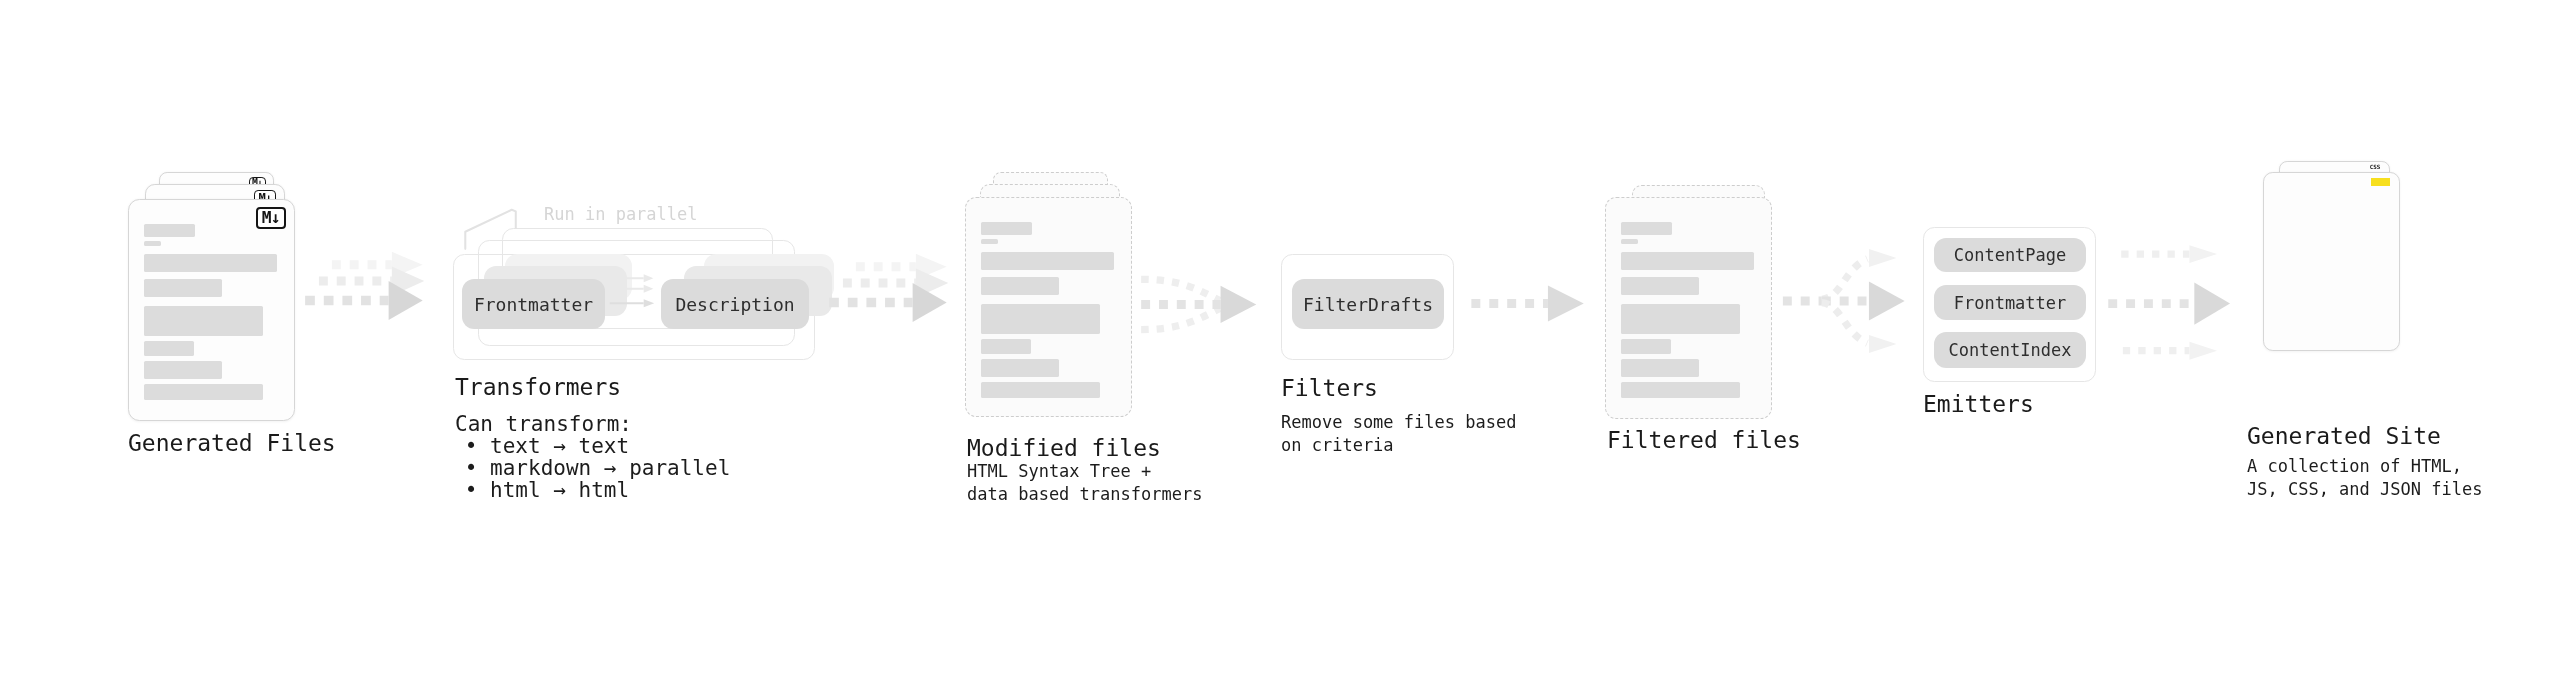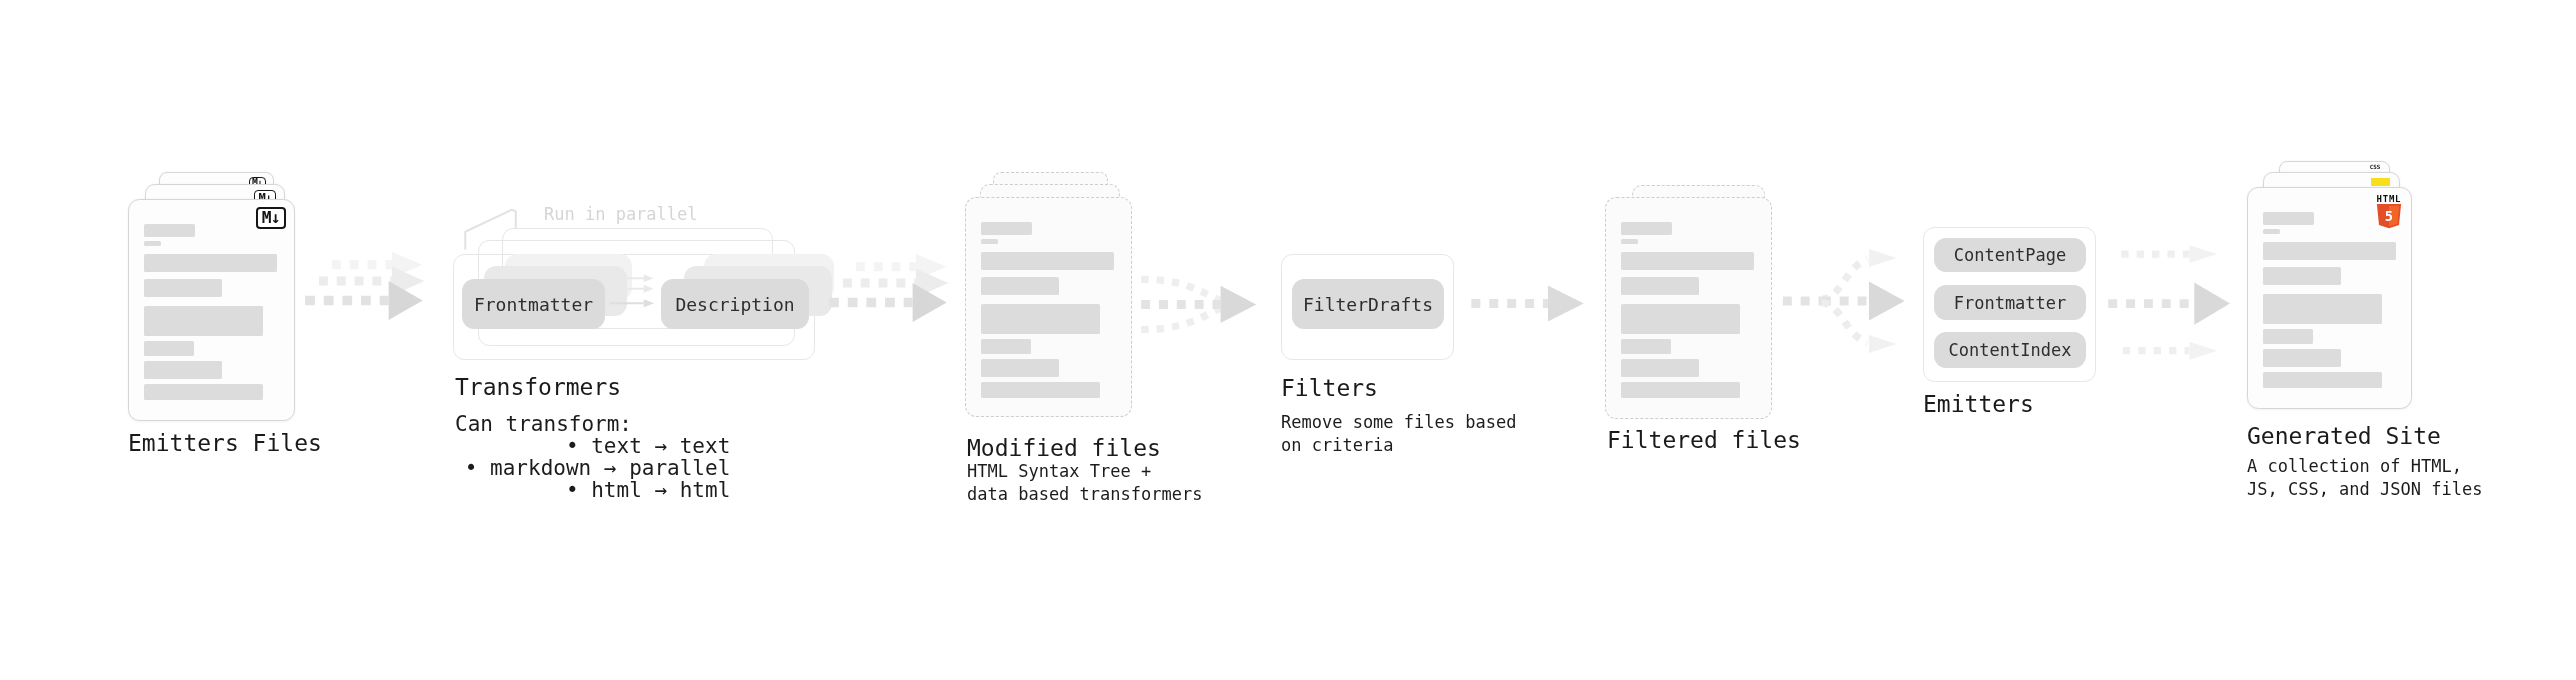--- a/index.html
+++ b/index.html
@@ -30,21 +30,21 @@
   
   .frame{position:absolute;border:1.6px solid #e6e6e6;border-radius:11.4px;box-sizing:border-box;background:transparent;}
   .pill{position:absolute;background:#dbdbdb;border-radius:12.2px;display:flex;align-items:center;
         justify-content:center;font-size:18px;color:#2e2e2e;box-sizing:border-box;white-space:nowrap;}
   .pill.ghostA{background:#e9e9e9;}
   .pill.ghostB{background:#f2f2f2;}
   
   .stage-label{position:absolute;font-size:23px;color:#1a1a1a;white-space:nowrap;}
   .stage-sub{position:absolute;font-size:17px;color:#1c1c1c;line-height:23px;white-space:nowrap;}
   .desc-block{position:absolute;font-size:21px;color:#1c1c1c;line-height:22px;white-space:nowrap;}
-  .desc-block .indent{padding-left:9.8px;text-align:right;}
+  .desc-block .indent{padding-left:9.8px;}
   .annotation{position:absolute;font-size:17px;color:#d5d5d5;white-space:nowrap;margin-left:20px;}
   .abs{position:absolute;}
 </style>
 </head>
 <body>
 
 <div id="canvas">
 
   <div class="card r10" style="left:159px;top:172px;width:115px;height:154px;z-index:1;">
     <span class="md-badge s3">M↓</span>
@@ -56,21 +56,21 @@
     <span class="md-badge">M↓</span>
   <i class="bar" style="left: 15.4px; top: 24.4px; width: 51px; height: 12.2px;"></i>
       <i class="bar" style="left: 15.4px; top: 41px; width: 17px; height: 4.9px;"></i>
       <i class="bar" style="left: 15.4px; top: 54px; width: 133px; height: 18px;"></i>
       <i class="bar" style="left: 15.4px; top: 79px; width: 78px; height: 18px;"></i>
       <i class="bar" style="left: 15.4px; top: 106px; width: 119px; height: 30px;"></i>
       <i class="bar" style="left: 15.4px; top: 141px; width: 50px; height: 14.6px;"></i>
       <i class="bar" style="left: 15.4px; top: 161px; width: 78px; height: 18px;"></i>
       <i class="bar" style="left: 15.4px; top: 184px; width: 119px; height: 16.3px;"></i>
     </div>
-  <div class="stage-label" style="left:128px;top:430px;">Emitters Files</div>
+  <div class="stage-label" style="left:128px;top:430px;">Generated Files</div>
 
   <svg class="abs" style="left:301px;top:247px;" width="142" height="77" viewBox="0 0 175 95">
     <line x1="38" y1="22" x2="112" y2="22" stroke="#f4f4f4" stroke-width="11" stroke-dasharray="11 11"></line>
     <polygon points="112,6 150,22 112,38" fill="#f4f4f4"></polygon>
     <line x1="22" y1="42" x2="112" y2="42" stroke="#ececec" stroke-width="11" stroke-dasharray="11 11"></line>
     <polygon points="112,24 152,42 112,60" fill="#ececec"></polygon>
     <line x1="5" y1="66" x2="108" y2="66" stroke="#e2e2e2" stroke-width="12" stroke-dasharray="12 11"></line>
     <polygon points="108,42 150,66 108,90" fill="#d7d7d7"></polygon>
   </svg>
 
@@ -195,38 +195,20 @@
 
   <div class="card r10" style="left:2279px;top:161px;width:111px;height:146px;z-index:1;">
     <div class="css-badge">
       <span class="t">CSS</span>
       <div class="u"></div>
     </div>
   </div>
   <div class="card r12" style="left:2263px;top:172px;width:137px;height:179px;z-index:2;">
     <div class="js-badge"></div>
   </div>
-  <div class="card bars" style="left:2247px;top:187px;width:165px;height:222px;z-index:3;">
-    <div class="html5-badge">
-      <div class="t">HTML</div>
-      <svg width="28" height="25" viewBox="0 0 34 31">
-        <polygon points="2,0 32,0 29.4,26 17,30 4.6,26" fill="#e44d26"></polygon>
-        <polygon points="17,2.3 29.7,2.3 27.5,24.5 17,27.8" fill="#f16529"></polygon>
-        <text x="17" y="21.5" text-anchor="middle" font-size="17" font-weight="bold" fill="#ffffff" font-family="DejaVu Sans Mono, monospace">5</text>
-      </svg>
-    </div>
-  <i class="bar" style="left: 15.4px; top: 24.4px; width: 51px; height: 12.2px;"></i>
-      <i class="bar" style="left: 15.4px; top: 41px; width: 17px; height: 4.9px;"></i>
-      <i class="bar" style="left: 15.4px; top: 54px; width: 133px; height: 18px;"></i>
-      <i class="bar" style="left: 15.4px; top: 79px; width: 78px; height: 18px;"></i>
-      <i class="bar" style="left: 15.4px; top: 106px; width: 119px; height: 30px;"></i>
-      <i class="bar" style="left: 15.4px; top: 141px; width: 50px; height: 14.6px;"></i>
-      <i class="bar" style="left: 15.4px; top: 161px; width: 78px; height: 18px;"></i>
-      <i class="bar" style="left: 15.4px; top: 184px; width: 119px; height: 16.3px;"></i>
-    </div>
   <div class="stage-label" style="left:2247px;top:423px;">Generated Site</div>
   <div class="stage-sub" style="left:2247px;top:455px;">
     <div>A collection of HTML,</div>
     <div>JS, CSS, and JSON files</div>
   </div>
 
 </div>
 
 
 </body></html>

